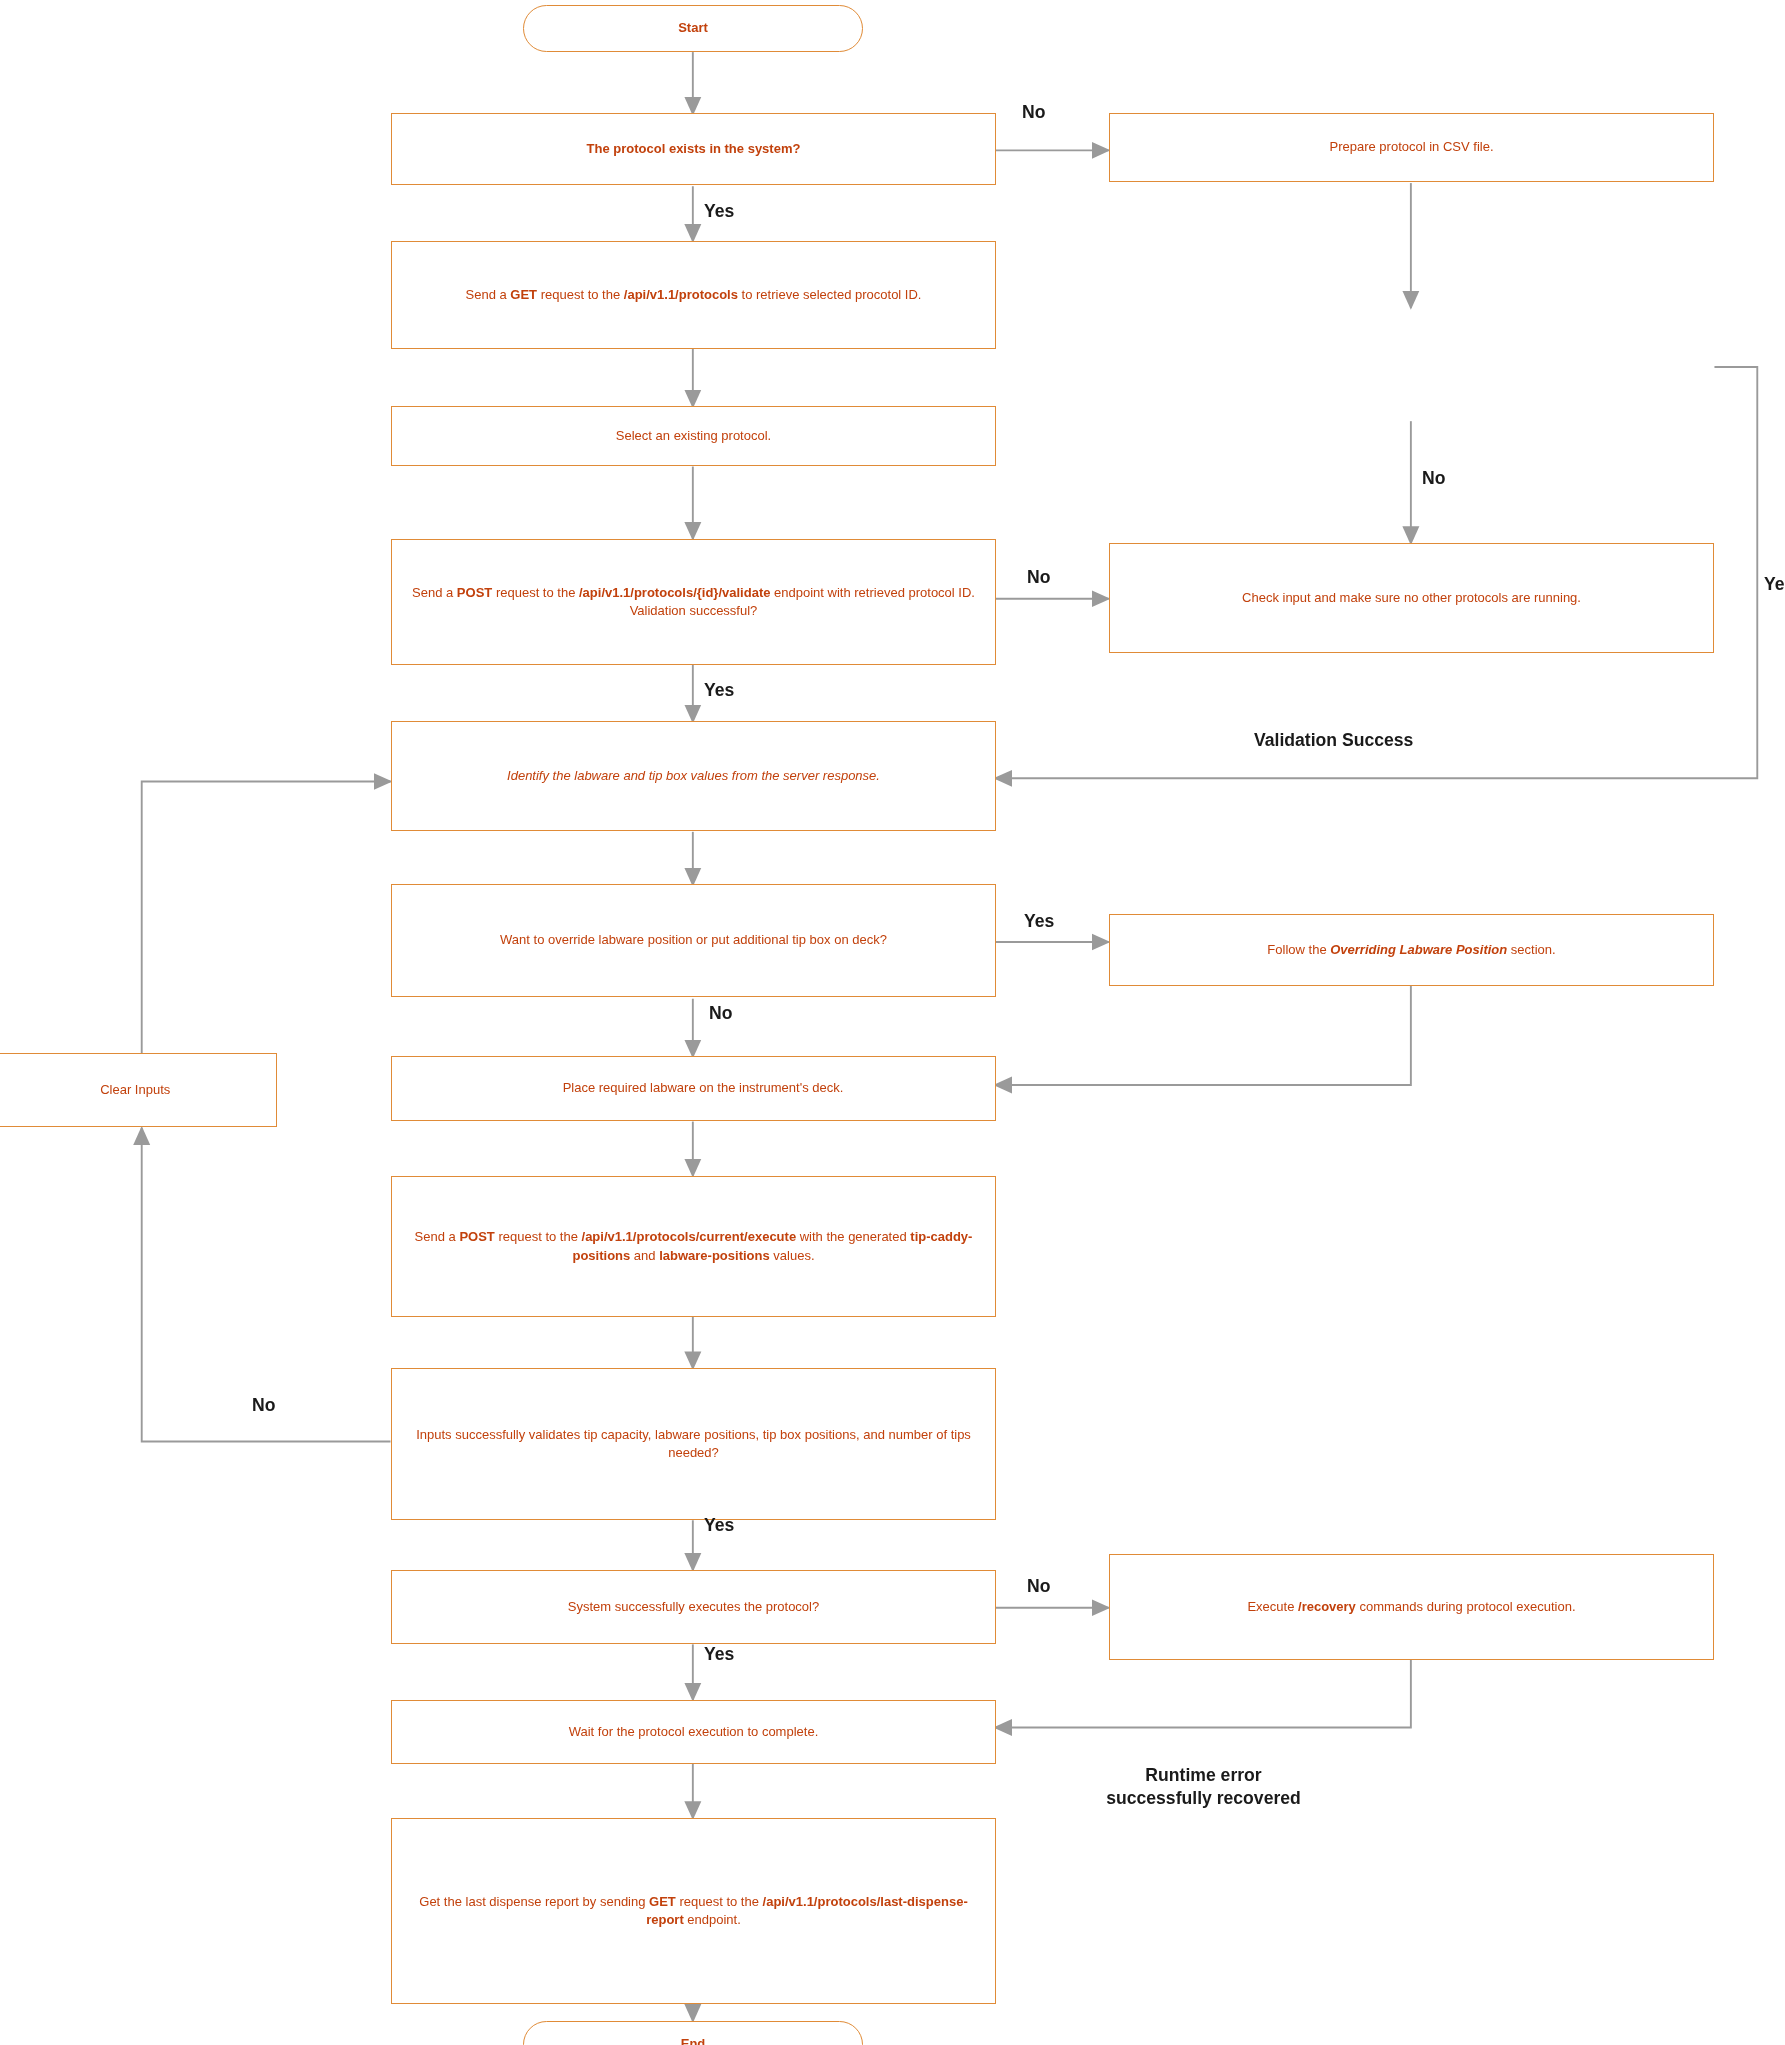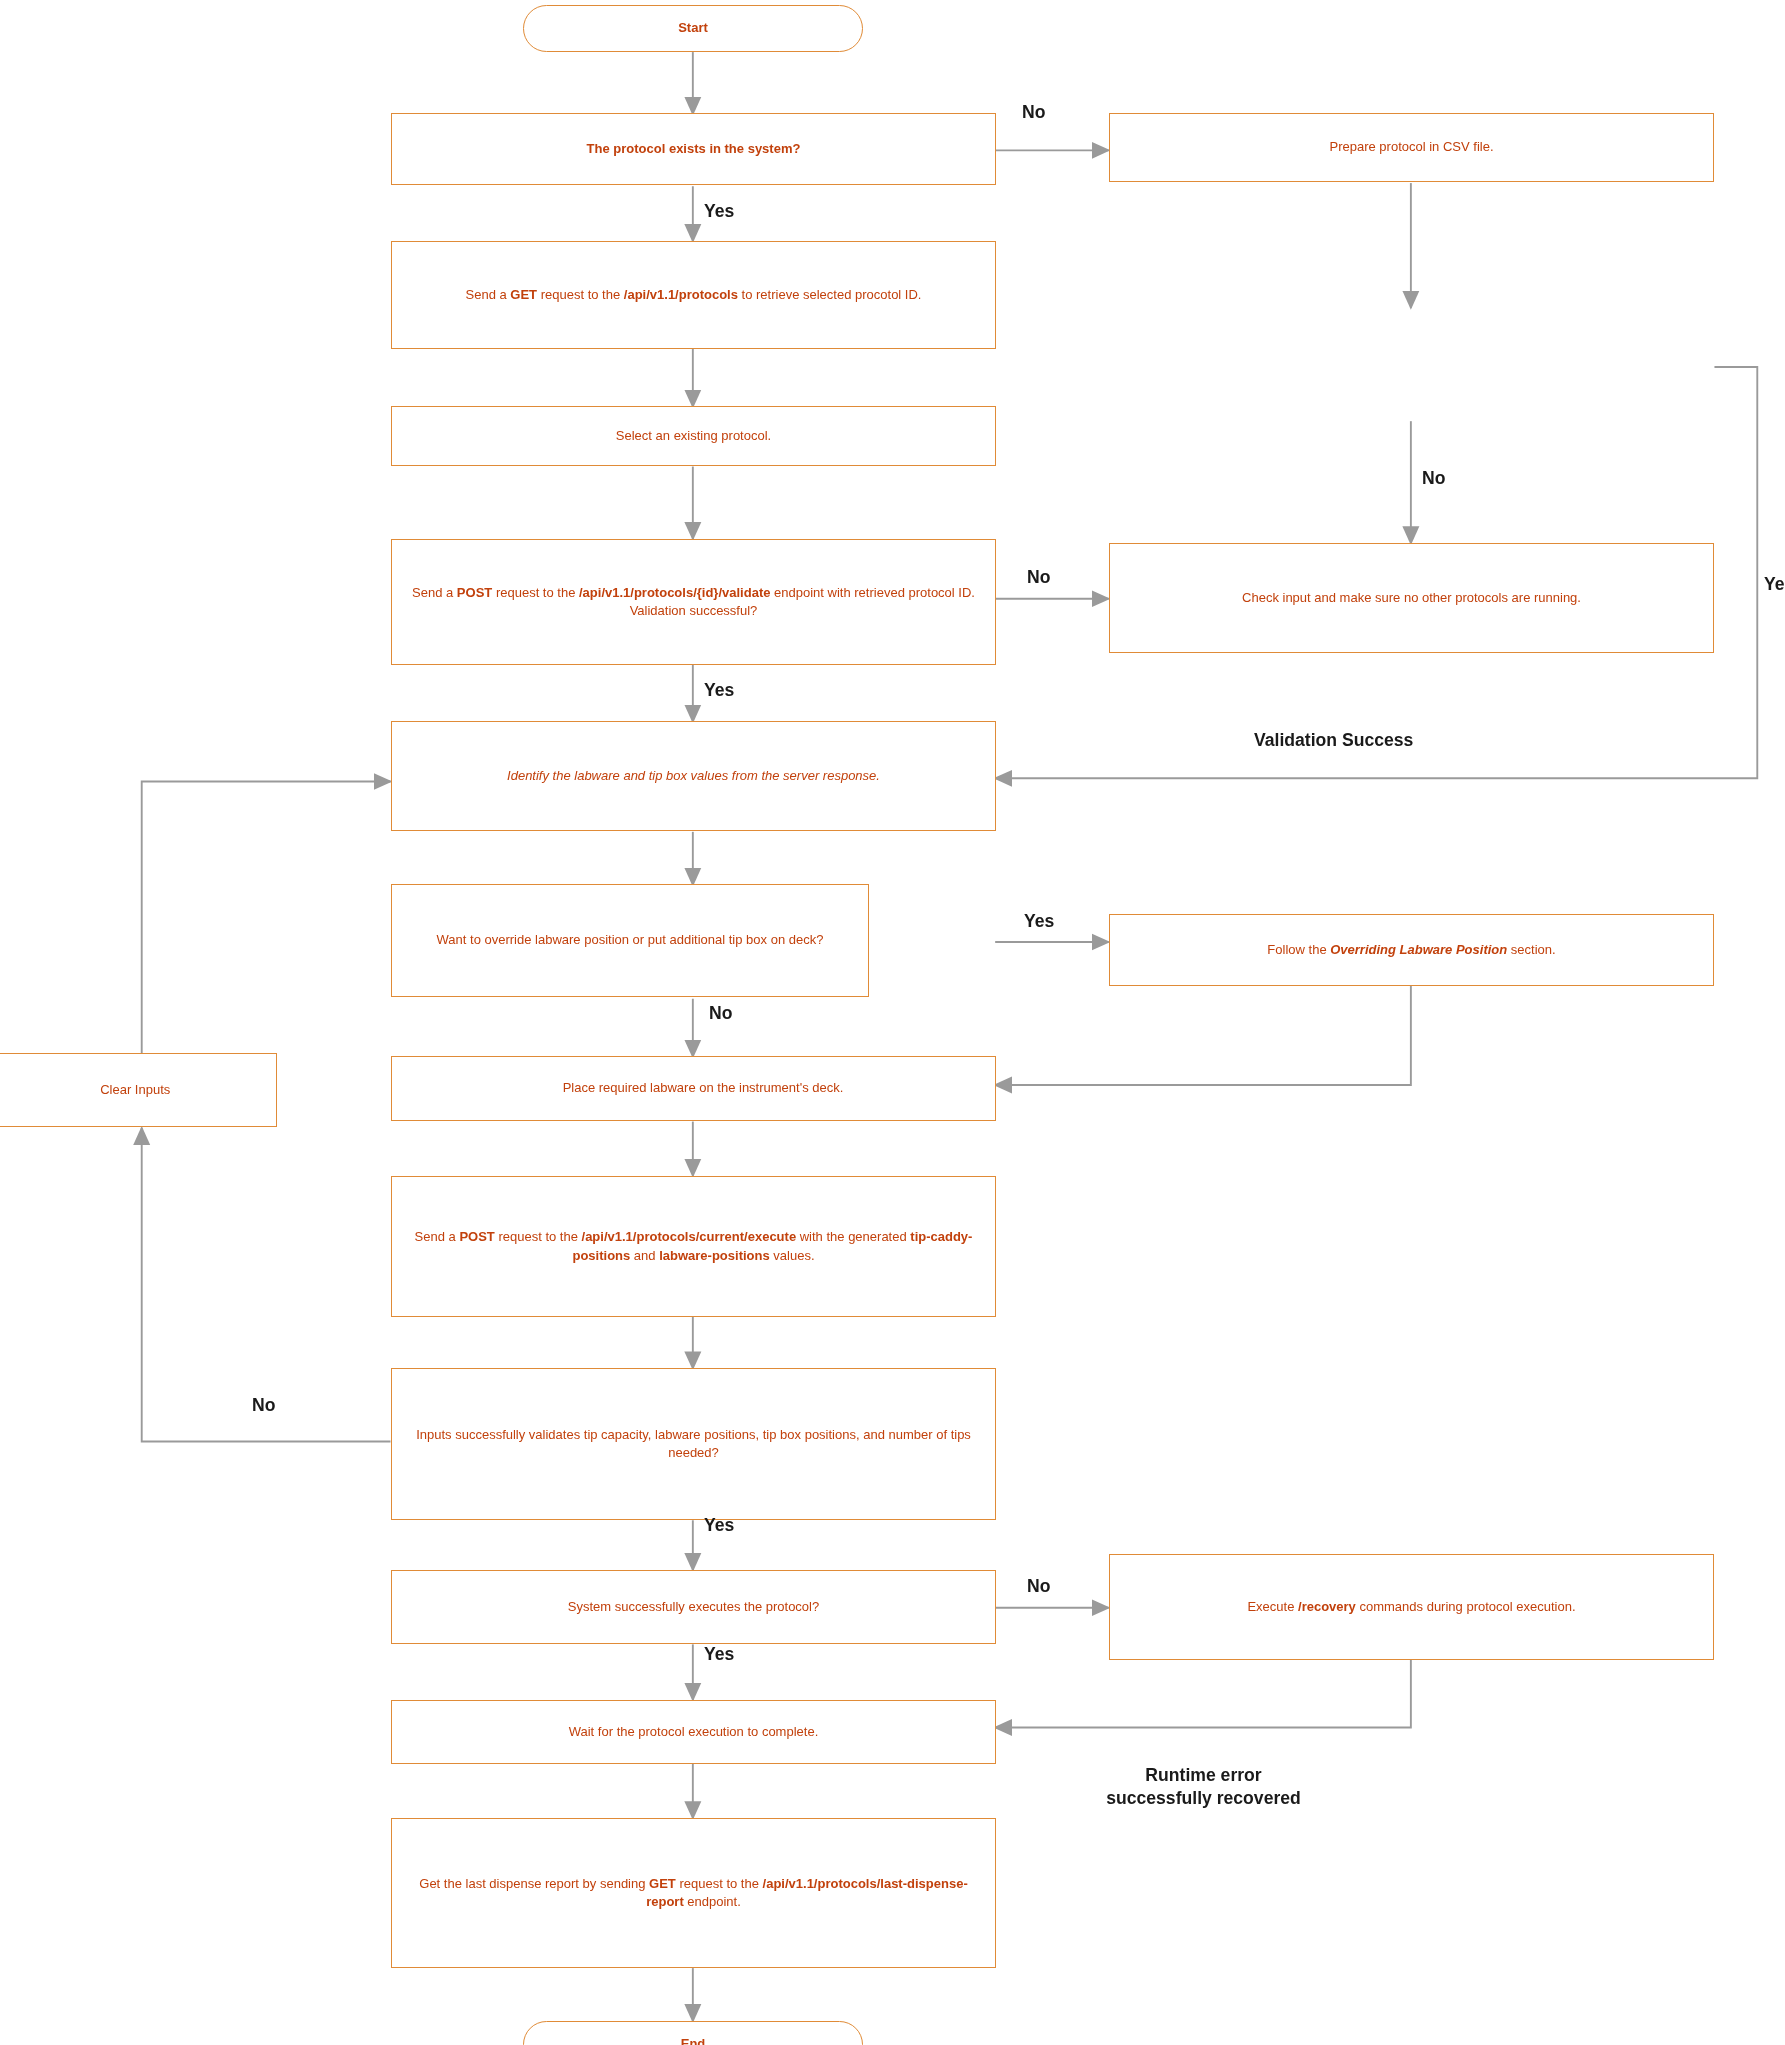--- a/index.html
+++ b/index.html
@@ -153,21 +153,21 @@
   </div>
 
   <div class="node" style="left:1109px; top:543px; width:605px; height:110px;">
     <span class="txt">Check input and make sure no other protocols are running.</span>
   </div>
 
   <div class="node" style="left:391px; top:721px; width:605px; height:110px;font-style:italic;">
     <span class="txt">Identify the labware and tip box values from the server response.</span>
   </div>
 
-  <div class="node" style="left:391px; top:884px; width:478px; height:113px;">
+  <div class="node" style="left:391px; top:884px; width:605px; height:113px;">
     <span class="txt">Want to override labware position or put additional tip box on deck?</span>
   </div>
 
   <div class="node" style="left:1109px; top:906px; width:605px; height:72px;margin-top:8px;">
     <span class="txt">Follow the <i>Overriding Labware Position</i> section.</span>
   </div>
 
   <div class="node" style="left:-6.3px; top:1053px; width:283px; height:74px;">
     <span class="txt">Clear Inputs</span>
   </div>
@@ -189,21 +189,21 @@
   </div>
 
   <div class="node" style="left:1109px; top:1554px; width:605px; height:106px;">
     <span class="txt">Execute <b>/recovery</b> commands during protocol execution.</span>
   </div>
 
   <div class="node" style="left:391px; top:1700px; width:605px; height:64px;">
     <span class="txt">Wait for the protocol execution to complete.</span>
   </div>
 
-  <div class="node" style="left:391px; top:1818px; width:605px; height:150px;justify-content:flex-end;">
+  <div class="node" style="left:391px; top:1818px; width:605px; height:186px;justify-content:flex-end;">
     <span class="txt">Get the last dispense report by sending <b>GET</b> request to the <b>/api/v1.1/protocols/last-dispense-report</b> endpoint.</span>
   </div>
 
   <div class="node terminal" style="left:523px; top:2021px; width:340px; height:47px;">
     <span class="txt">End</span>
   </div>
 
   <div class="edge-label" style="left:1022px; top:101px;">No</div>
   <div class="edge-label" style="left:704px; top:200px;">Yes</div>
   <div class="edge-label" style="left:1422px; top:467px;">No</div>

